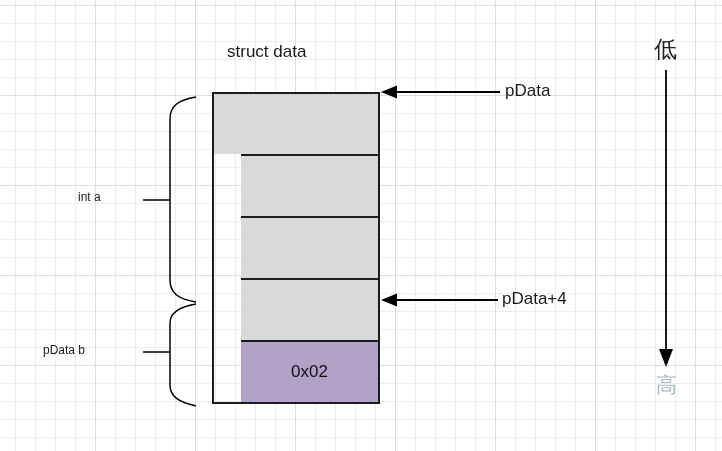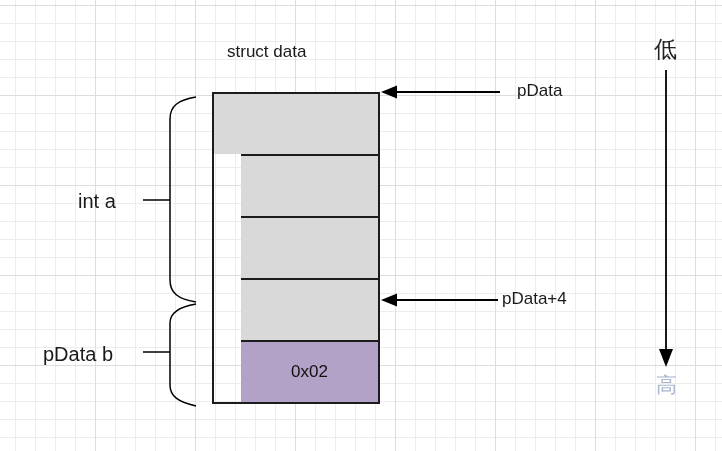--- a/index.html
+++ b/index.html
@@ -35,21 +35,21 @@
   }
   .cell{
     flex:1;
     display:flex;align-items:center;justify-content:center;
     font-size:17px;color:#111;
   }
   .cell + .cell{border-top:2px solid var(--border);margin-left:27px;}
   .cell-gray{background:var(--cell-gray);}
   .cell-purple{background:var(--cell-purple);}
   .field-label{
-    font-size:20px;color:#1a1a1a;white-space:nowrap;
+    font-size:12px;color:#1a1a1a;white-space:nowrap;
   }
   .ptr-label{
     font-size:17px;color:#1a1a1a;white-space:nowrap;
   }
   .dir-label{
     font-size:23px;color:#222;white-space:nowrap;
   }
   .dir-label-high{
     font-size:21px;color:var(--high-label);white-space:nowrap;
   }
@@ -69,21 +69,21 @@
     <div class="cell cell-gray"></div>
     <div class="cell cell-gray"></div>
     <div class="cell cell-gray"></div>
     <div class="cell cell-gray"></div>
     <div class="cell cell-purple">0x02</div>
   </div>
 
   <div class="abs field-label" style="left:78px;top:190px;">int a</div>
   <div class="abs field-label" style="left:43px;top:343px;">pData b</div>
 
-  <div class="abs ptr-label" style="left:505px;top:81px;margin-left:12px;">pData</div>
+  <div class="abs ptr-label" style="left:505px;top:81px;">pData</div>
   <div class="abs ptr-label" style="left:502px;top:289px;text-align:right;">pData+4</div>
 
   <div class="abs dir-label" style="left:654px;top:34px;">低</div>
   <div class="abs dir-label-high" style="left:656px;top:371px;">高</div>
 
   <svg class="overlay" width="722" height="451" viewBox="0 0 722 451">
 
     <path d="M196,97 C178,100 170,106 170,119 L170,280 C170,293 178,299 196,302" fill="none" stroke="#000" stroke-width="1.5"></path>
 
     <path d="M196,304 C178,307 170,313 170,323 L170,385 C170,396 178,402 196,406" fill="none" stroke="#000" stroke-width="1.5"></path>

